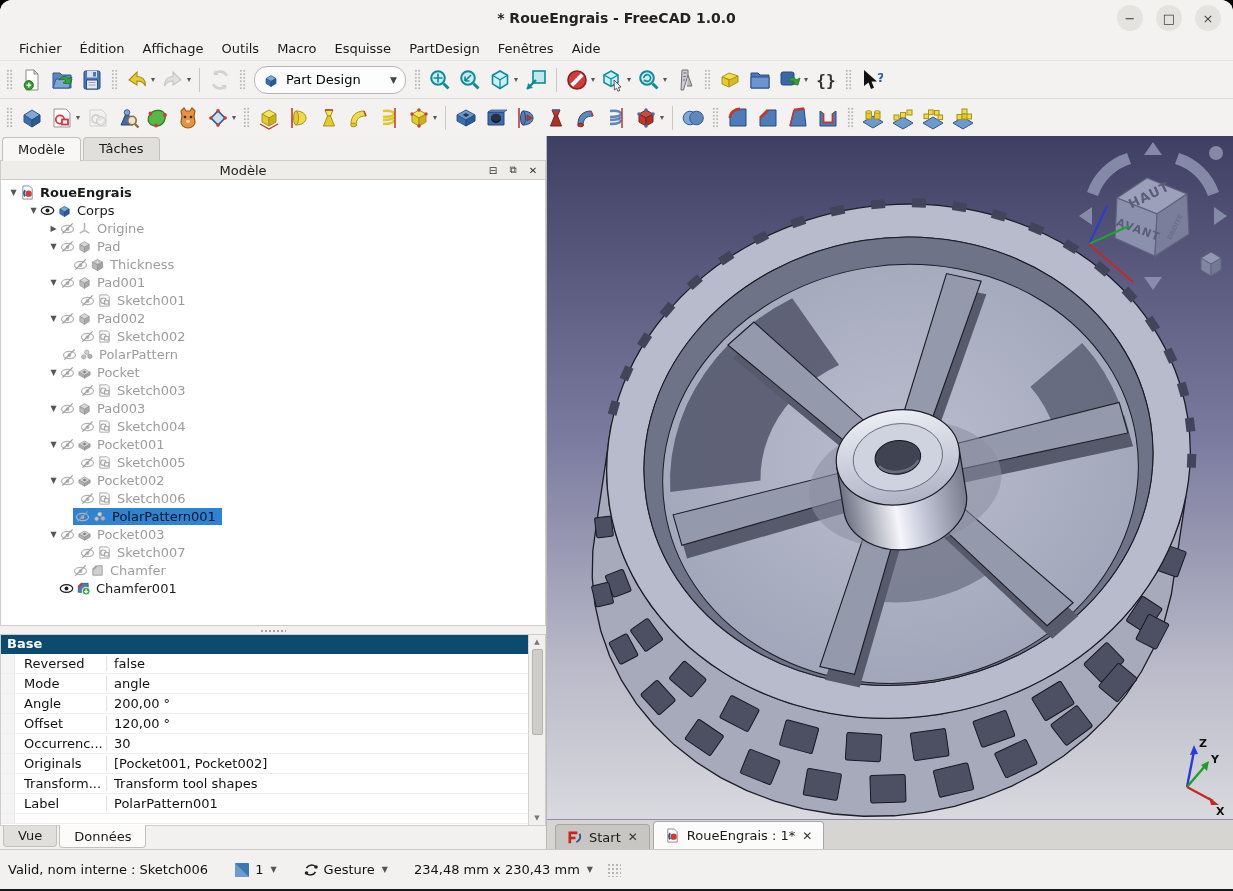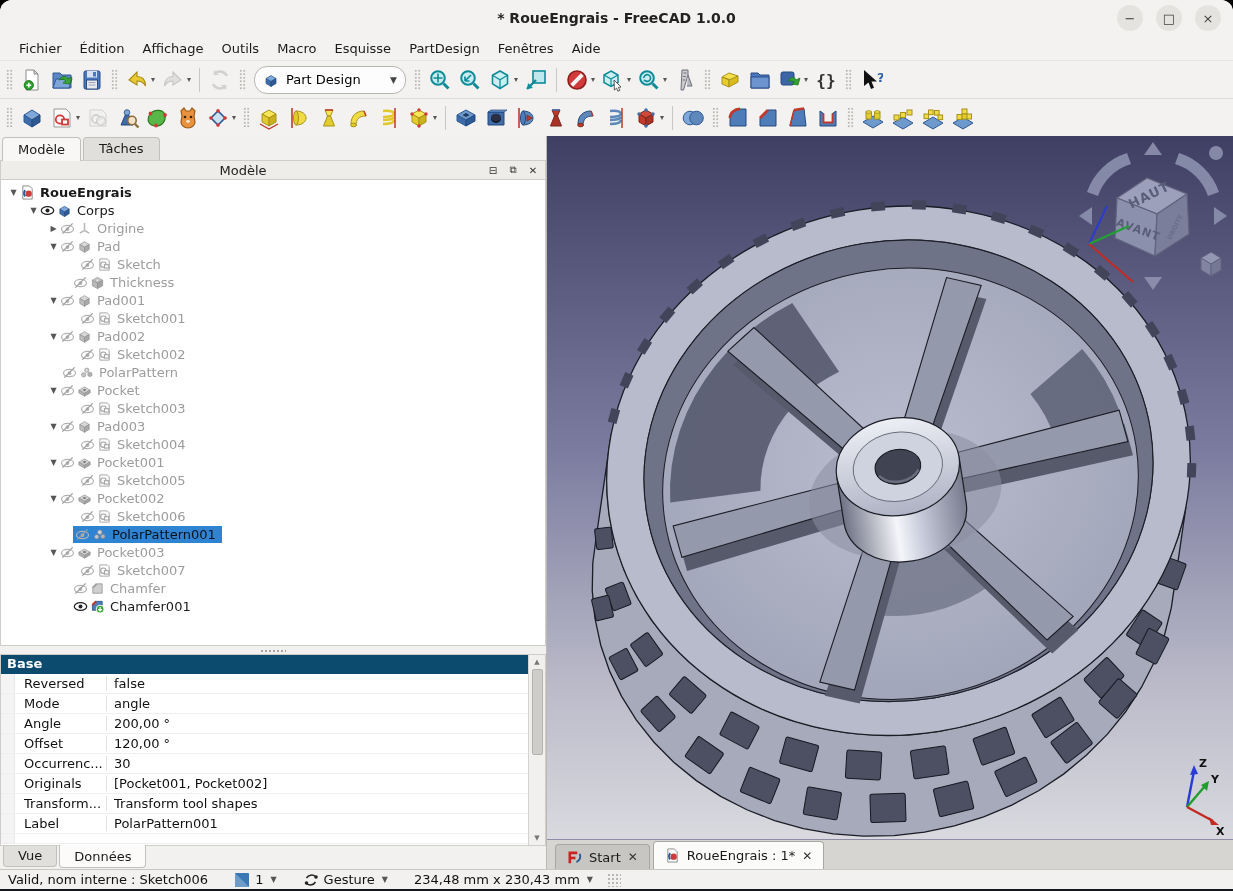--- a/index.html
+++ b/index.html
@@ -69,21 +69,21 @@
 .scene{flex:1;position:relative;min-height:0;}
 .scene>svg.bgsvg{position:absolute;inset:0;width:100%;height:100%;}
 .navcube{position:absolute;top:4px;right:4px;width:152px;height:152px;}
 .triad{position:absolute;right:8px;bottom:4px;width:64px;height:80px;}
 .mdi-tabbar{height:30px;background:#D7D5D2;border-top:1px solid #8F8DA6;display:flex;align-items:flex-end;padding-left:8px;gap:3px;flex:none;}
 .mdi-tab{height:25px;display:flex;align-items:center;gap:7px;padding:0 11px;font-size:13px;background:#C8C6C3;border:1px solid #A9A7A3;border-bottom:none;border-radius:4px 4px 0 0;color:#1a1a1a;}
 .mdi-tab.active{background:#FBFBFA;height:28px;}
 .mdi-close{font-size:12px;font-weight:bold;color:#333;}
 .mdi-tab svg{width:15px;height:15px;}
 
-.statusbar{height:20px;background:#F2F1EF;border-top:1px solid #C9C7C3;display:flex;align-items:center;padding:0 6px 0 8px;font-size:13px;flex:none;}
+.statusbar{height:40px;background:#F2F1EF;border-top:1px solid #C9C7C3;display:flex;align-items:center;padding:0 6px 0 8px;font-size:13px;flex:none;}
 .sb-msg{color:#111;}
 .sb-widget{display:flex;align-items:center;gap:5px;margin-left:26px;color:#111;}
 .sb-widget:first-of-type{margin-left:auto;}
 .sb-widget svg{width:16px;height:16px;}
 .sb-caret{font-size:8px;color:#555;margin-left:2px;}
 .sb-grip{width:14px;height:14px;margin-left:14px;background-image:radial-gradient(#B8B6B2 1px,transparent 1.2px);background-size:4px 4px;}
 .hidden-defs{position:absolute;width:0;height:0;overflow:hidden;}
 </style>
 </head>
 <body>
@@ -606,30 +606,20 @@
         <div class="trow gray" style="padding-left:46px">
             <span class="texp">▼</span>
             <svg class="tvis">
               <use href="#i-eyeoff"></use>
             </svg>
             <svg class="tico">
               <use href="#i-pad"></use>
             </svg>
             <span class="tlabel">Pad</span>
           </div>
-        <div class="trow gray" style="padding-left:66px">
-            <span class="texp"></span>
-            <svg class="tvis">
-              <use href="#i-eyeoff"></use>
-            </svg>
-            <svg class="tico">
-              <use href="#i-sketch"></use>
-            </svg>
-            <span class="tlabel">Sketch</span>
-          </div>
         <div class="trow gray" style="padding-left:59px">
             <span class="texp"></span>
             <svg class="tvis">
               <use href="#i-eyeoff"></use>
             </svg>
             <svg class="tico">
               <use href="#i-thick"></use>
             </svg>
             <span class="tlabel">Thickness</span>
           </div>
@@ -798,21 +788,21 @@
         <div class="trow gray" style="padding-left:59px">
             <span class="texp"></span>
             <svg class="tvis">
               <use href="#i-eyeoff"></use>
             </svg>
             <svg class="tico">
               <use href="#i-chamf"></use>
             </svg>
             <span class="tlabel">Chamfer</span>
           </div>
-        <div class="trow" style="padding-left:59px">
+        <div class="trow" style="padding-left:45px">
             <span class="texp"></span>
             <svg class="tvis">
               <use href="#i-eye"></use>
             </svg>
             <svg class="tico">
               <use href="#i-tip"></use>
             </svg>
             <span class="tlabel">Chamfer001</span>
           </div>
       </div>

